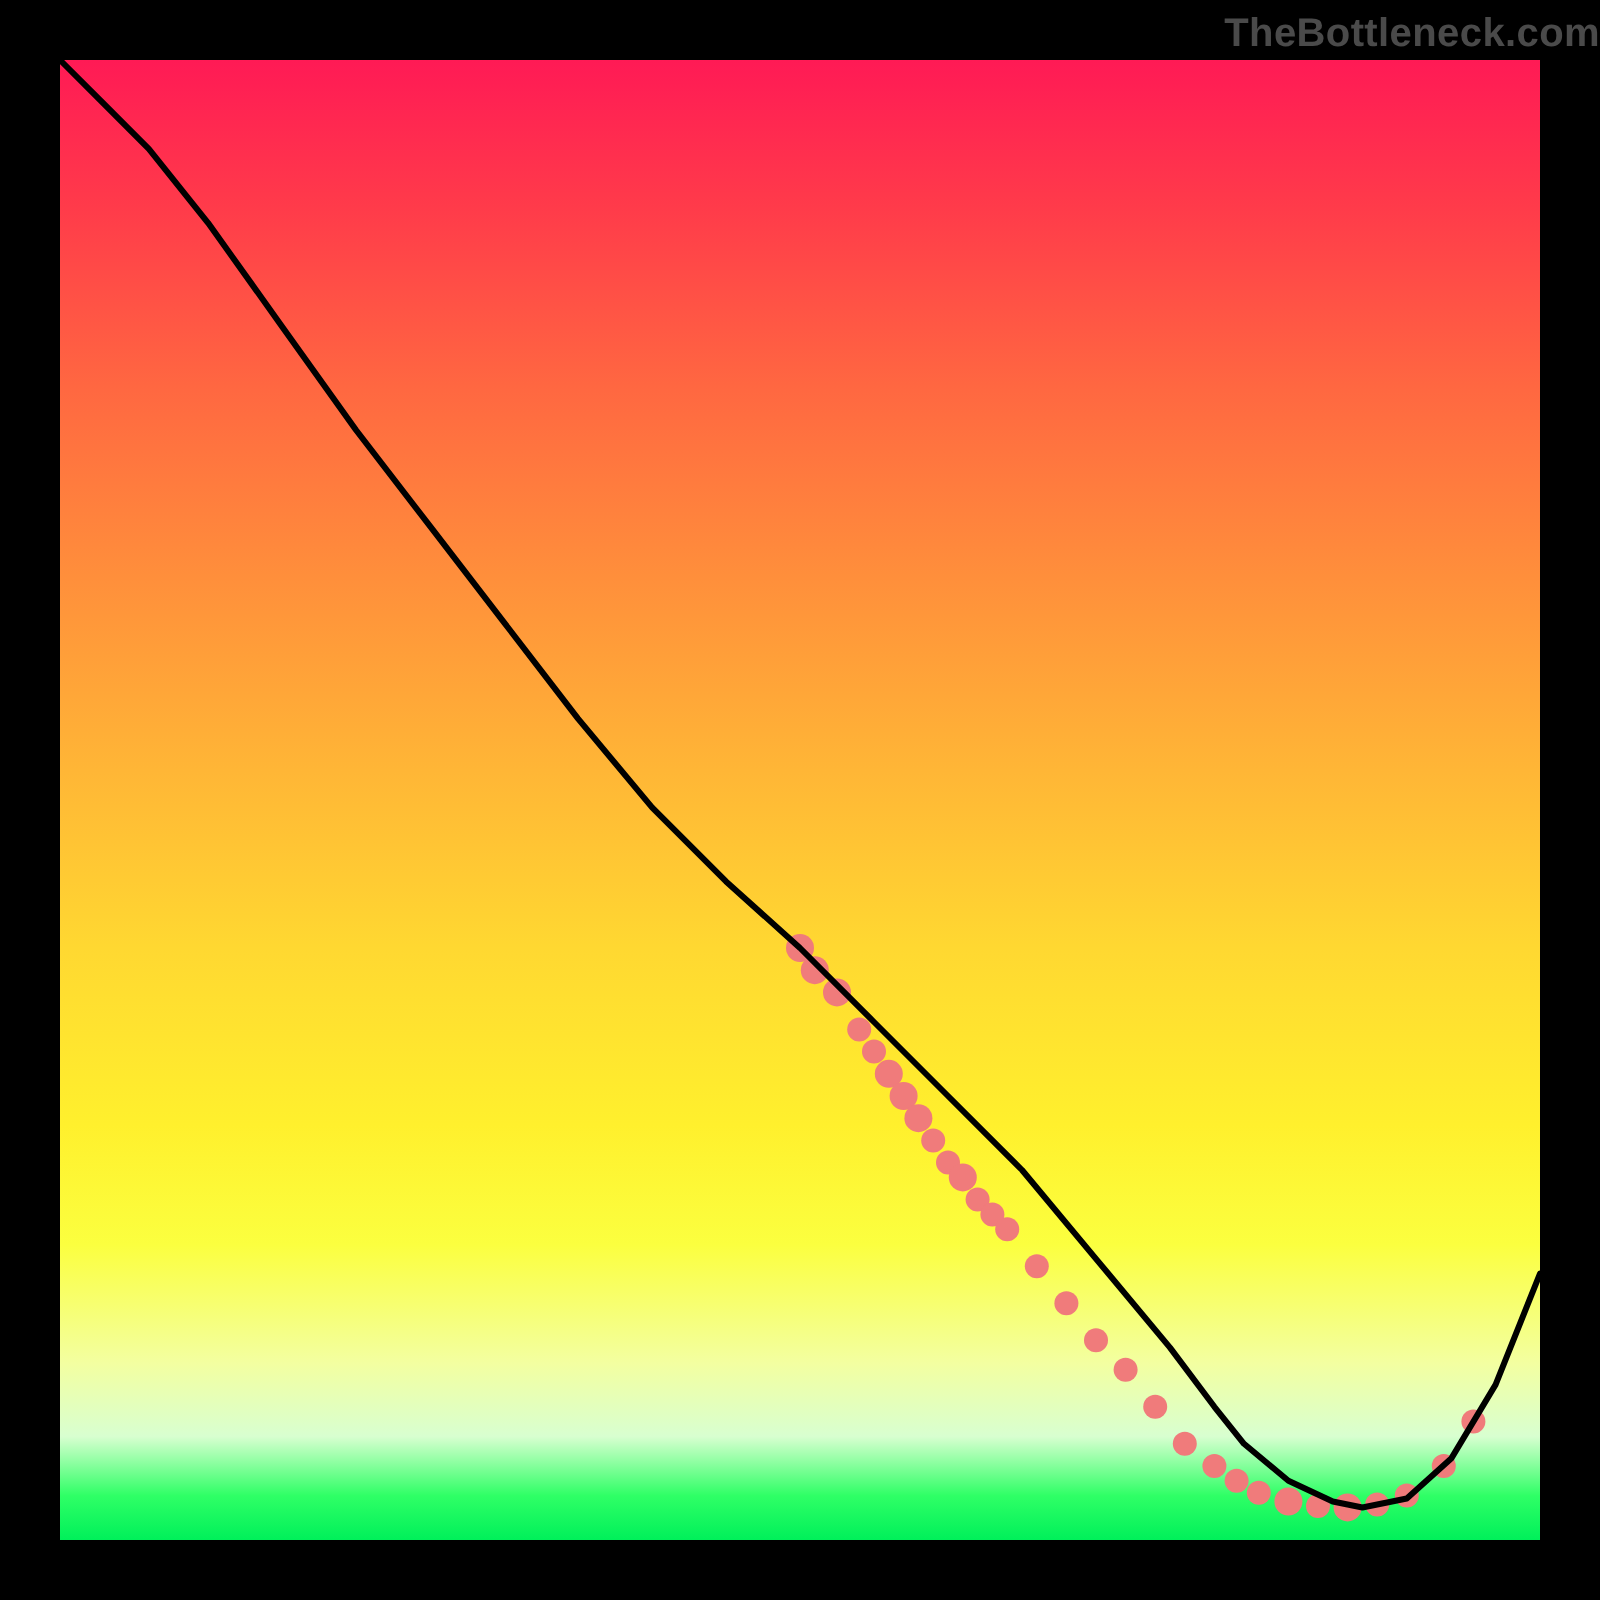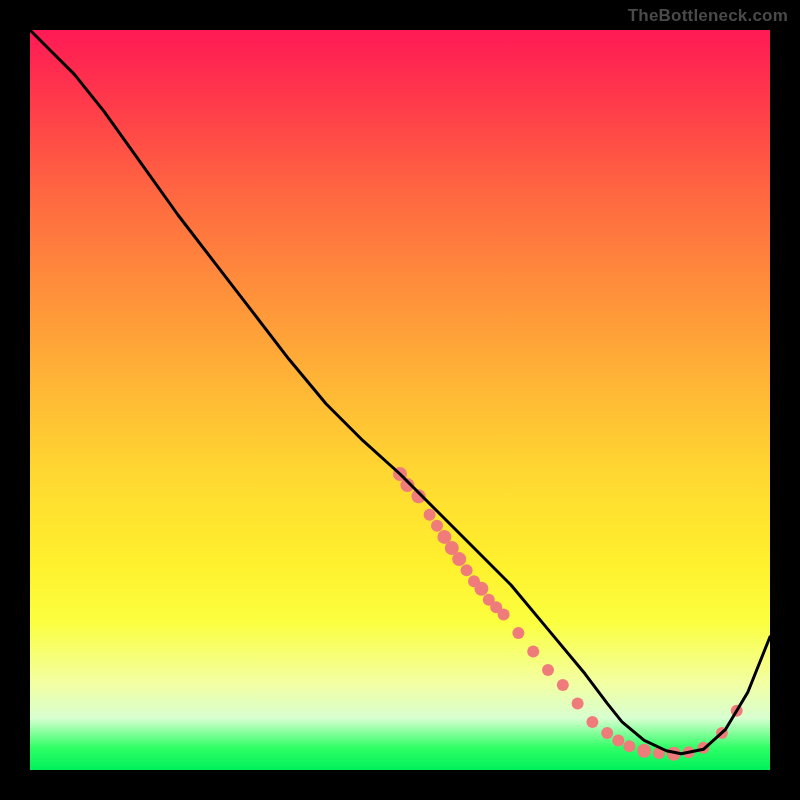--- a/index.html
+++ b/index.html
@@ -35,23 +35,23 @@
       #fbff3f 80%,
       #f3ffa0 88%,
       #d8ffd0 93%,
       #2fff66 97%,
       #00f05a 100%
     );
   }
   .watermark {
     position: absolute;
     top: 6px;
-    right: 12px;
+    right: 0;
     color: #4a4a4a;
-    font-size: 17px;
+    font-size: 20px;
     font-weight: 600;
     letter-spacing: 0.2px;
     user-select: none;
   }
   svg.curve {
     position: absolute;
     left: 0;
     top: 0;
     width: 740px;
     height: 740px;

